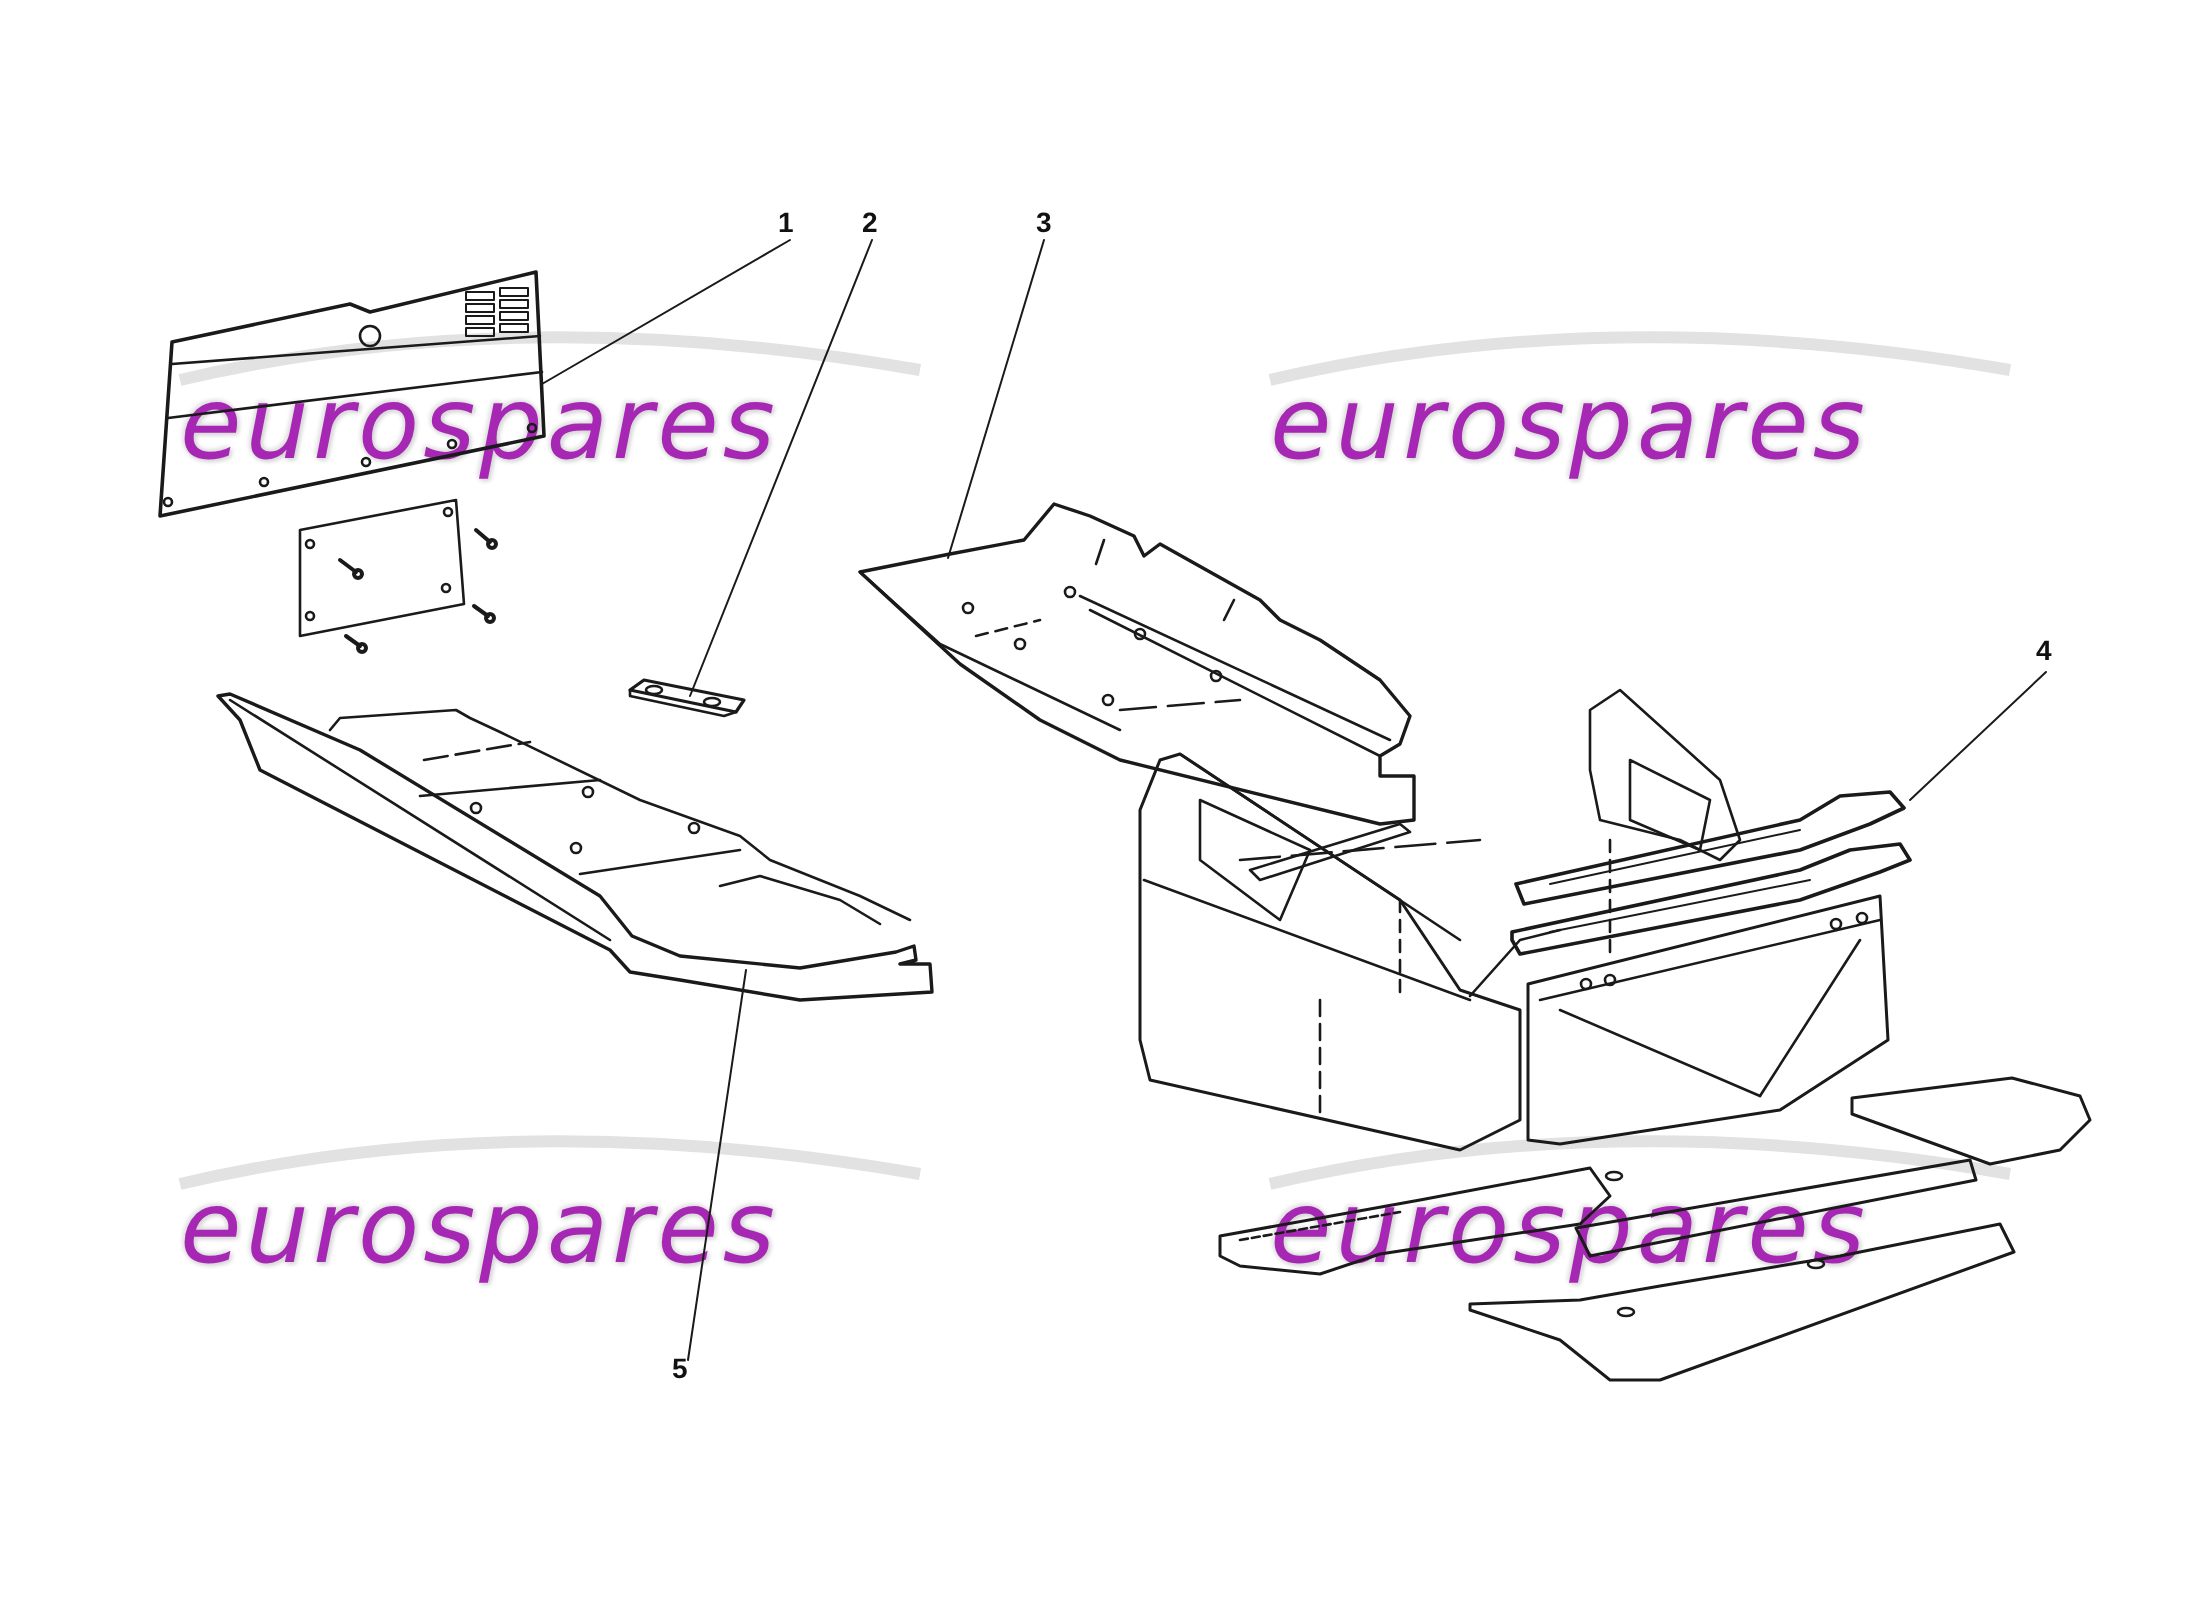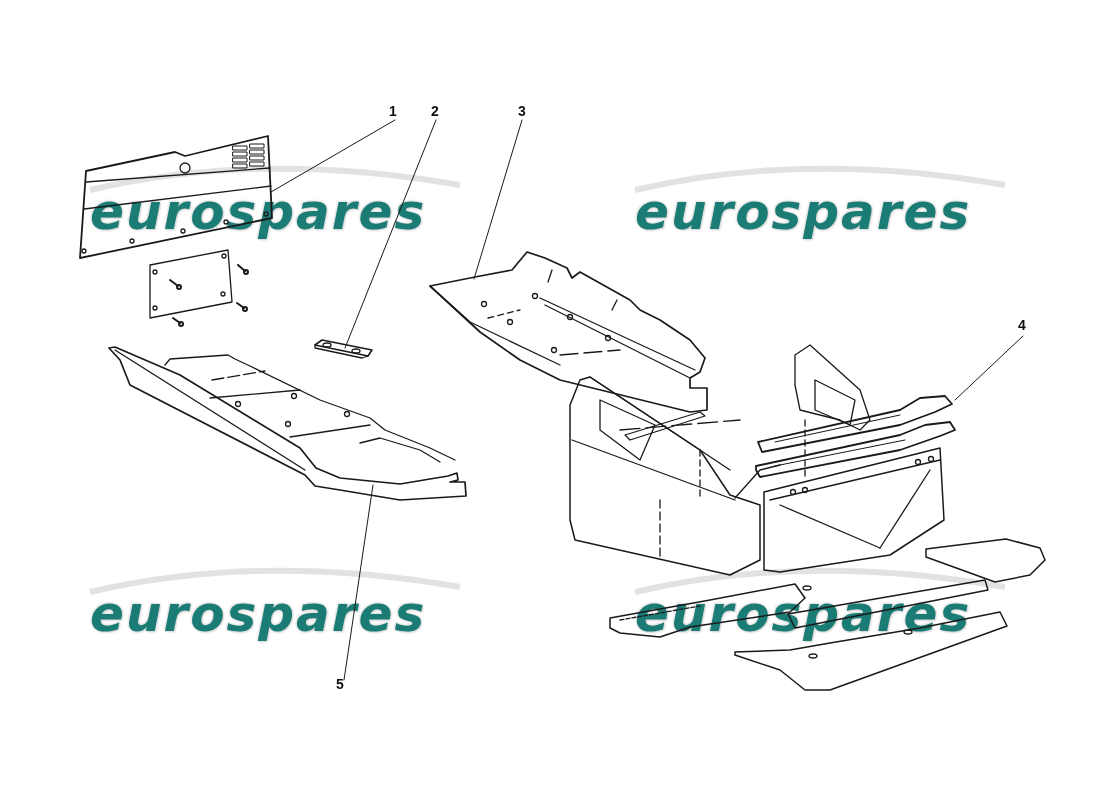--- a/index.html
+++ b/index.html
@@ -1,19 +1,19 @@
 <!DOCTYPE html>
 <html><head>
   <meta charset="utf-8">
   <style>
     html, body { margin:0; padding:0; background:#ffffff; }
     body { width:1100px; height:800px; position:relative; overflow:hidden; font-family:"Liberation Sans", sans-serif; }
     #diagram { position:absolute; left:0; top:0; width:1100px; height:800px; }
     .callout { position:absolute; font-family:"Liberation Sans", sans-serif; font-weight:bold; font-size:14px; color:#111; }
-    .wm { position:absolute; font-family:"DejaVu Sans", sans-serif; font-style:italic; font-weight:bold; font-size:50px; color:#0f766e; letter-spacing:2px;
+    .wm { position:absolute; font-family:"DejaVu Sans", sans-serif; font-style:italic; font-weight:normal; font-size:50px; color:#a21caf; letter-spacing:2px;
           text-shadow: 0 0 3px #d8d8d8, 1px 1px 2px #cfcfcf, -1px -1px 2px #e4e4e4; opacity:0.95; pointer-events:none; }
     .swoosh { position:absolute; pointer-events:none; }
   </style>
 </head>
 <body>
 
 <div>
 
   <svg class="swoosh" style="left:80px;top:160px" width="400" height="40">
       <path d="M10 30 Q180 -10 380 25" stroke="#e2e2e2" stroke-width="6" fill="none"></path>

